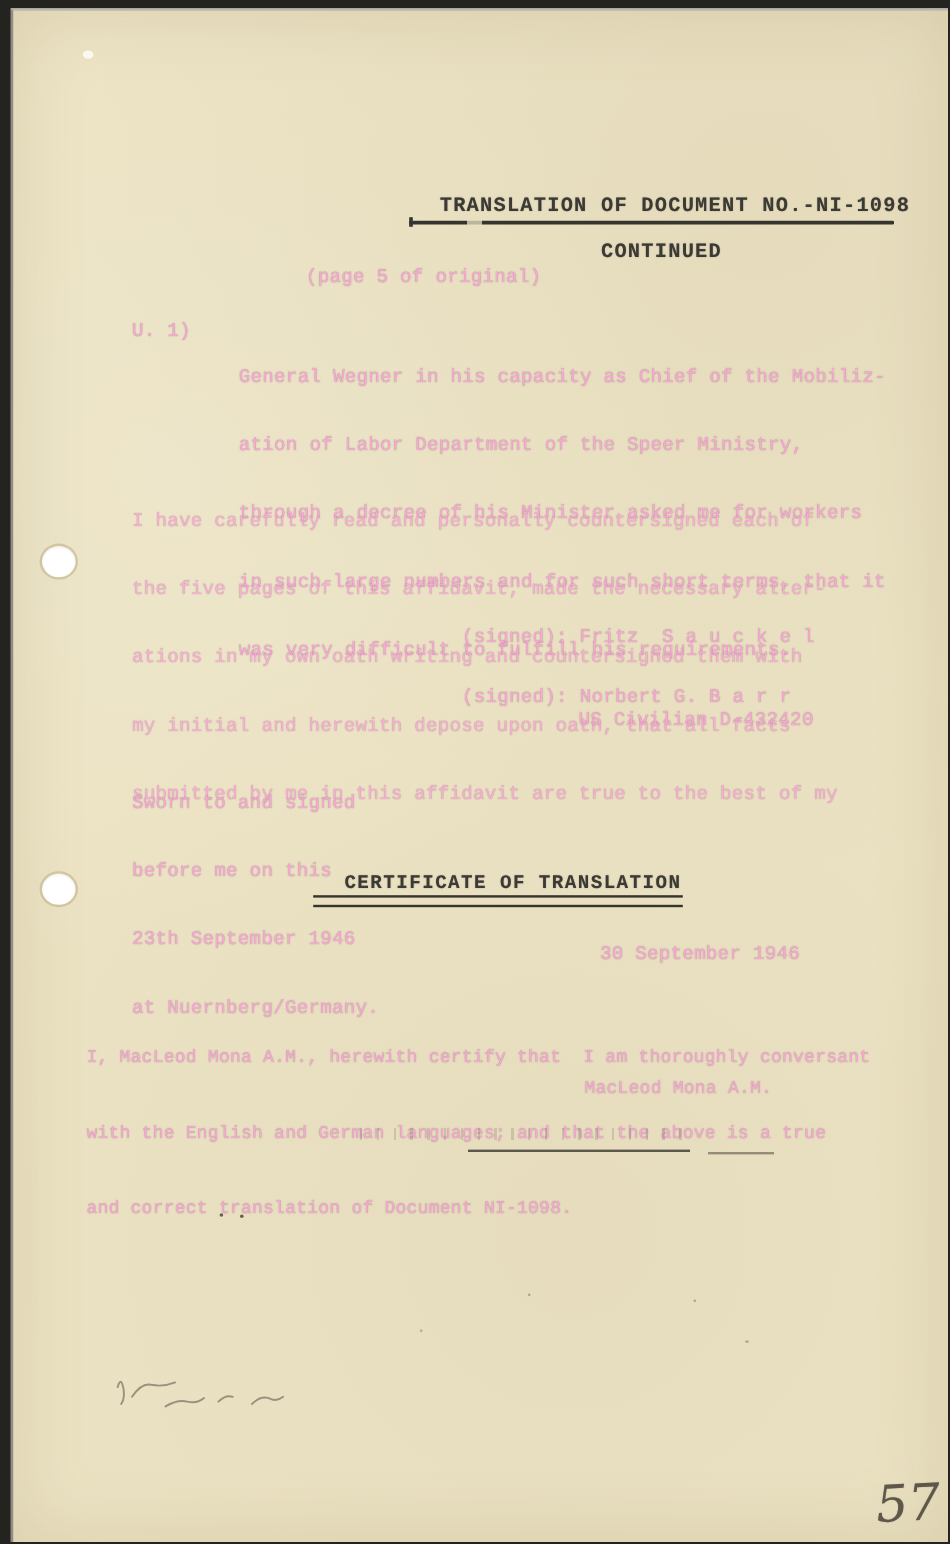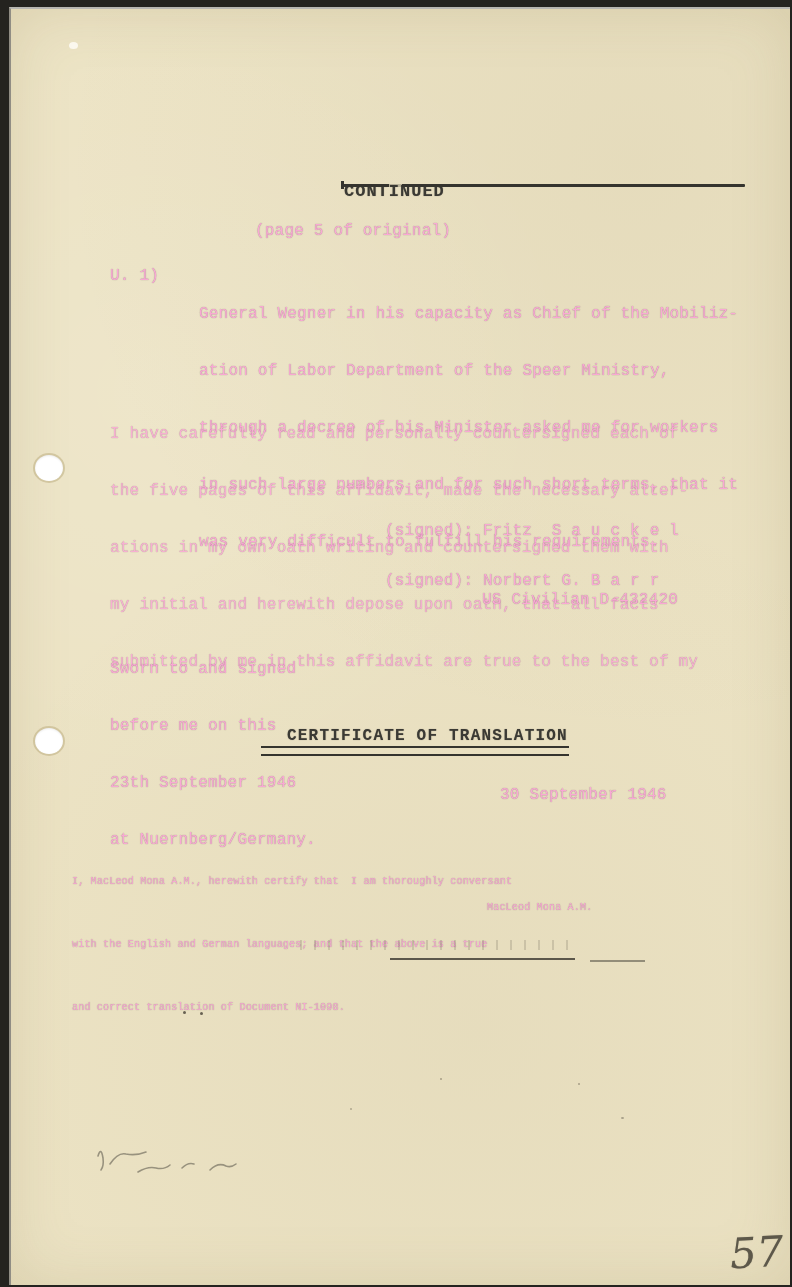--- a/index.html
+++ b/index.html
@@ -39,21 +39,21 @@
   .hang .label{margin-right:12px;}
   .cert-title{
     font-weight:bold;color:#3b3a34;letter-spacing:1.2px;
     border-bottom:none;
   }
   .dbl-underline{
     position:absolute;height:6px;
     border-top:2px solid #35342e;border-bottom:2px solid #35342e;
     background:transparent;
   }
-  .small-tw{font-size:10px;line-height:21px;}
+  .small-tw{font-size:15px;line-height:21px;}
   .punch-hole{
     position:absolute;width:28px;height:26px;border-radius:50%;
     background:#ffffff;
     box-shadow:0 0 0 2px rgba(190,175,130,0.55), inset 0 1px 2px rgba(0,0,0,0.08);
   }
   .speck{position:absolute;border-radius:50%;background:rgba(60,55,45,0.75);}
   .white-speck{position:absolute;border-radius:50%;background:#fbf8ee;}
   .smudge-line{
     position:absolute;height:2px;background:rgba(45,42,36,0.75);
     box-shadow:12px -14px 0 -1px rgba(60,55,45,0.25), -60px -12px 0 -1px rgba(60,55,45,0.2);
@@ -77,20 +77,21 @@
 <div class="paper">
 
   <div class="punch-hole" style="left:24px;top:446px;"></div>
   <div class="punch-hole" style="left:24px;top:719px;"></div>
 
   <div class="white-speck" style="left:58px;top:33px;width:9px;height:7px;"></div>
 
 </div>
 
 <div class="tw header-block" style="left:344px;top:144px;">
+  <span>TRANSLATION OF DOCUMENT NO.-NI-1098</span>
   <span class="header-line2">CONTINUED</span>
 </div>
 <div class="rule" style="left:341px;top:184px;width:404px;"></div>
 <div class="rule-tick" style="left:341px;top:181px;"></div>
 
 <div class="tw" style="left:255px;top:222px;">(page 5 of original)</div>
 
 <div class="tw hang" style="left:110px;top:267px;gap:28px;">
   <span class="label">U. 1)</span>
   <div>

